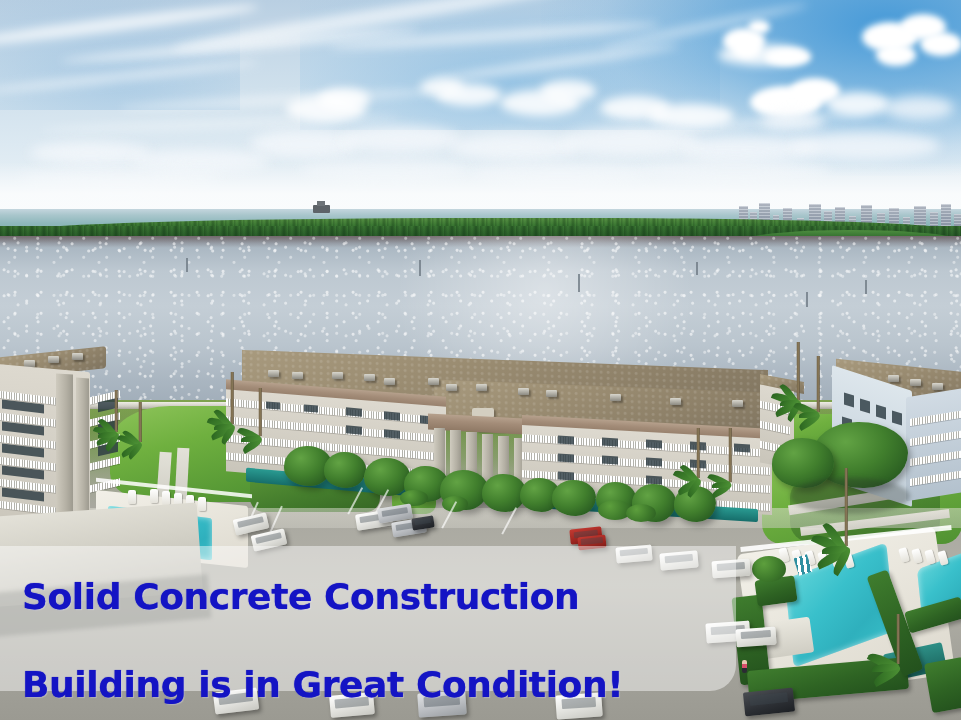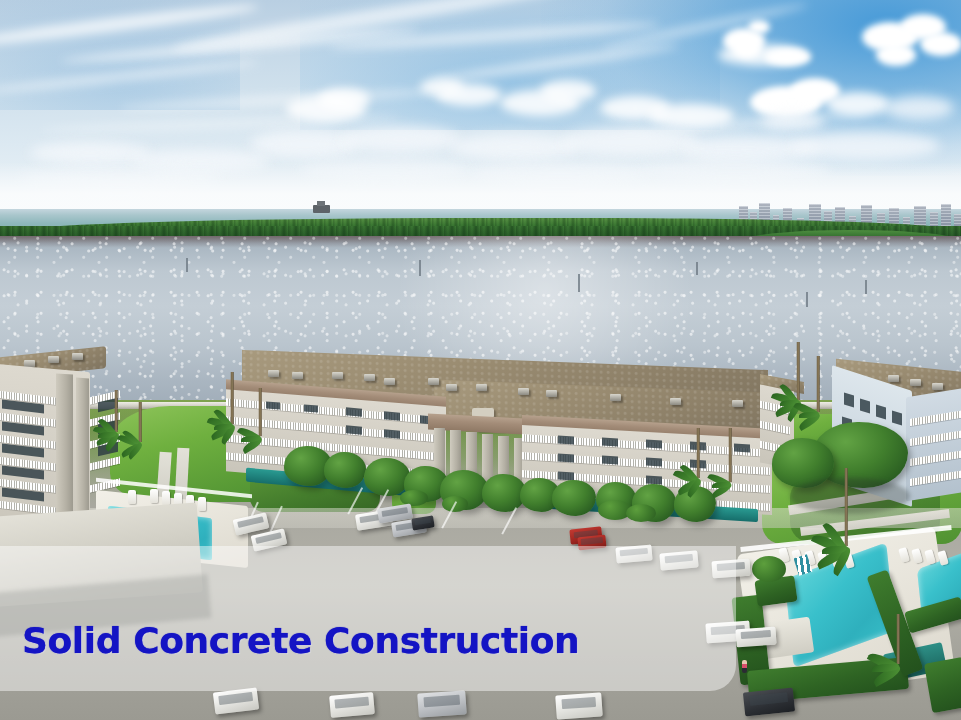--- a/index.html
+++ b/index.html
@@ -691,15 +691,16 @@
   <div class="car white" style="left:556px; top:694px; width:46px; height:24px; transform:rotate(-4deg);"></div>
   <div class="car white" style="left:330px; top:694px; width:44px; height:22px; transform:rotate(-5deg);"></div>
   <div class="person" style="left:742px; top:660px; width:5px; height:13px;"></div>
 
   <div style="position:absolute; left:-20px; top:510px; width:220px; height:90px; background:linear-gradient(175deg,#e4e2d9 0%,#d2d0c6 45%,#b9b7ad 100%); transform:rotate(-4deg); border-radius:4px;"></div>
   <div class="shadow" style="left:-20px; top:584px; width:230px; height:44px; transform:rotate(-5deg);"></div>
 
   <div class="overlay-panel"></div>
   <div class="caption">
     <div class="line">Solid Concrete Construction</div>
+    <div class="line">Building is in Great Condition!</div>
   </div>
 
 </div>
 
 </body></html>

